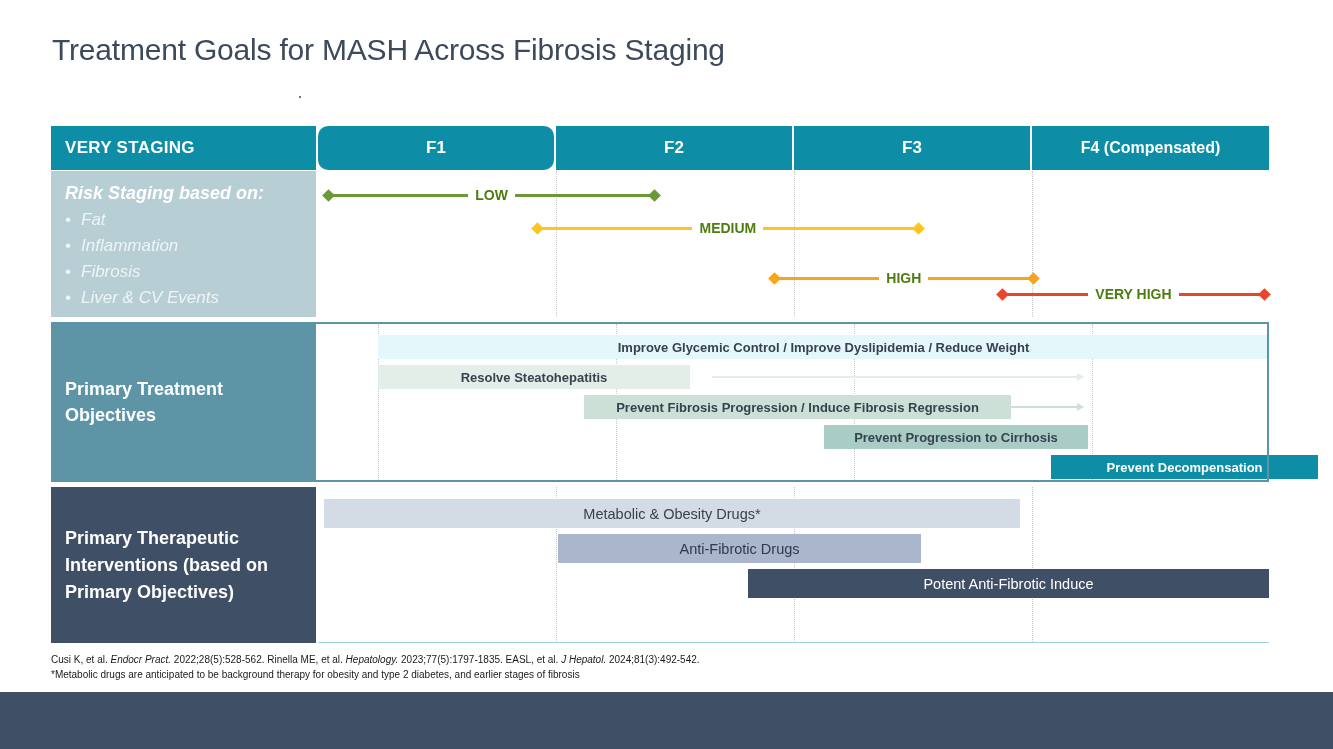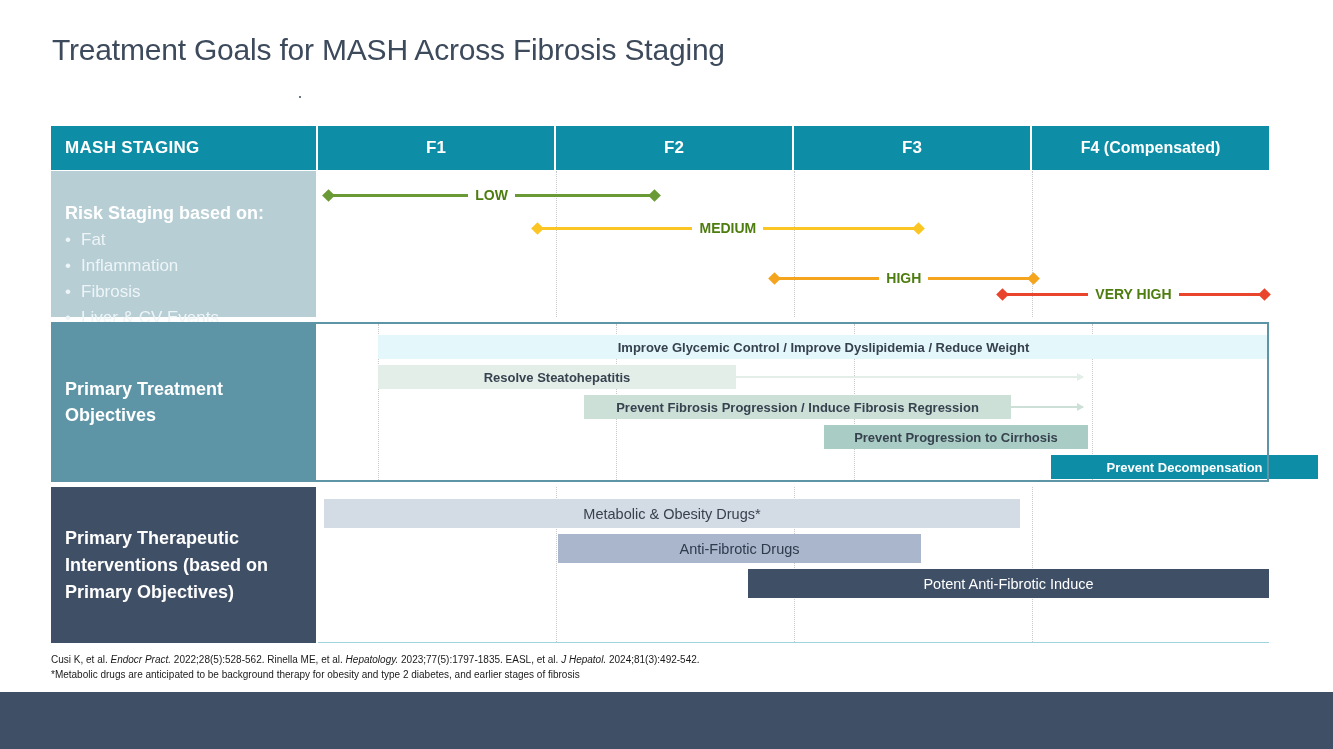--- a/index.html
+++ b/index.html
@@ -28,31 +28,32 @@
 
   
   .hdr-row { position: absolute; left: 0; top: 0; width: 1218px; height: 44px; }
   .hdr-cell {
     position: absolute; top: 0; height: 44px;
     background: #0d8ea6;
     display: flex; align-items: center;
     color: #ffffff; font-weight: bold; font-size: 17px;
   }
   .hdr-left { left: 0; width: 265px; padding-left: 14px; justify-content: flex-start; letter-spacing: .3px; }
-  .hdr-f1 { left: 267px; width: 236px; justify-content: center; }
+  .hdr-f1 { left: 267px; width: 236px; justify-content: center; border-radius: 10px; }
   .hdr-f2 { left: 505px; width: 236px; justify-content: center; }
   .hdr-f3 { left: 743px; width: 236px; justify-content: center; }
   .hdr-f4 { left: 981px; width: 237px; justify-content: center; font-size: 16px; }
 
   
   .row1 { position: absolute; left: 0; top: 45px; width: 1218px; height: 146px; }
   .row1-label {
     position: absolute; left: 0; top: 0; width: 265px; height: 146px;
-    background: #b7ced5; padding: 32px 0 0 14px;
+    background: #b7ced5; padding: 12px 0 0 14px;
     color: #ffffff;
+    font-style: italic;
   }
   .row1-label .lead { font-size: 18px; font-weight: bold; margin-bottom: 3px; }
   .row1-label ul { list-style: none; }
   .row1-label li {
     font-size: 17px; line-height: 26px; color: #eef5f7; font-weight: 500;
     padding-left: 16px; position: relative;
   }
   .row1-label li::before {
     content: "•"; position: absolute; left: 0; top: 0; color: #eef5f7;
   }
@@ -138,21 +139,21 @@
 <body>
 
 <div id="slide">
 
   <div class="title">Treatment Goals for MASH Across Fibrosis Staging</div>
   <div class="title-dot"></div>
 
   <div class="table">
 
     <div class="hdr-row">
-      <div class="hdr-cell hdr-left">MASH STAGING</div>
+      <div class="hdr-cell hdr-left">VERY STAGING</div>
       <div class="hdr-cell hdr-f1">F1</div>
       <div class="hdr-cell hdr-f2">F2</div>
       <div class="hdr-cell hdr-f3">F3</div>
       <div class="hdr-cell hdr-f4">F4 (Compensated)</div>
     </div>
 
     <div class="row1">
       <div class="row1-label">
         <div class="lead">Risk Staging based on:</div>
         <ul>
@@ -199,21 +200,21 @@
 
     <div class="row2">
       <div class="row2-label">Primary Treatment Objectives</div>
       <div class="row2-plot" id="obj-plot">
           <div class="vgrid" style="left: 62px;"></div>
           <div class="vgrid" style="left: 300px;"></div>
           <div class="vgrid" style="left: 538px;"></div>
           <div class="vgrid" style="left: 776px;"></div>
           <div class="obj-bar" style="left: 62px; width: 891px; top: 11px; background: rgb(228, 247, 251); color: rgb(55, 66, 79);">Improve Glycemic Control / Improve Dyslipidemia / Reduce Weight</div>
           <div class="obj-tail" style="left: 396px; width: 371px; top: 52px; background: rgb(227, 238, 233); color: rgb(227, 238, 233);"></div>
-          <div class="obj-bar" style="left: 62px; width: 358px; top: 41px; background: rgb(227, 238, 233); color: rgb(55, 66, 79);">Resolve Steatohepatitis</div>
+          <div class="obj-bar" style="left: 62px; width: 312px; top: 41px; background: rgb(227, 238, 233); color: rgb(55, 66, 79);">Resolve Steatohepatitis</div>
           <div class="obj-tail" style="left: 695px; width: 72px; top: 82px; background: rgb(205, 224, 216); color: rgb(205, 224, 216);"></div>
           <div class="obj-bar" style="left: 268px; width: 427px; top: 71px; background: rgb(205, 224, 216); color: rgb(55, 66, 79);">Prevent Fibrosis Progression / Induce Fibrosis Regression</div>
           <div class="obj-bar" style="left: 508px; width: 264px; top: 101px; background: rgb(169, 204, 196); color: rgb(55, 66, 79);">Prevent Progression to Cirrhosis</div>
           <div class="obj-bar" style="left: 735px; width: 267px; top: 131px; background: rgb(13, 142, 166); color: rgb(255, 255, 255);">Prevent Decompensation</div>
         </div>
       <div class="row2-outline"></div>
     </div>
 
     <div class="row3">
       <div class="row3-label">Primary Therapeutic Interventions (based on Primary Objectives)</div>

